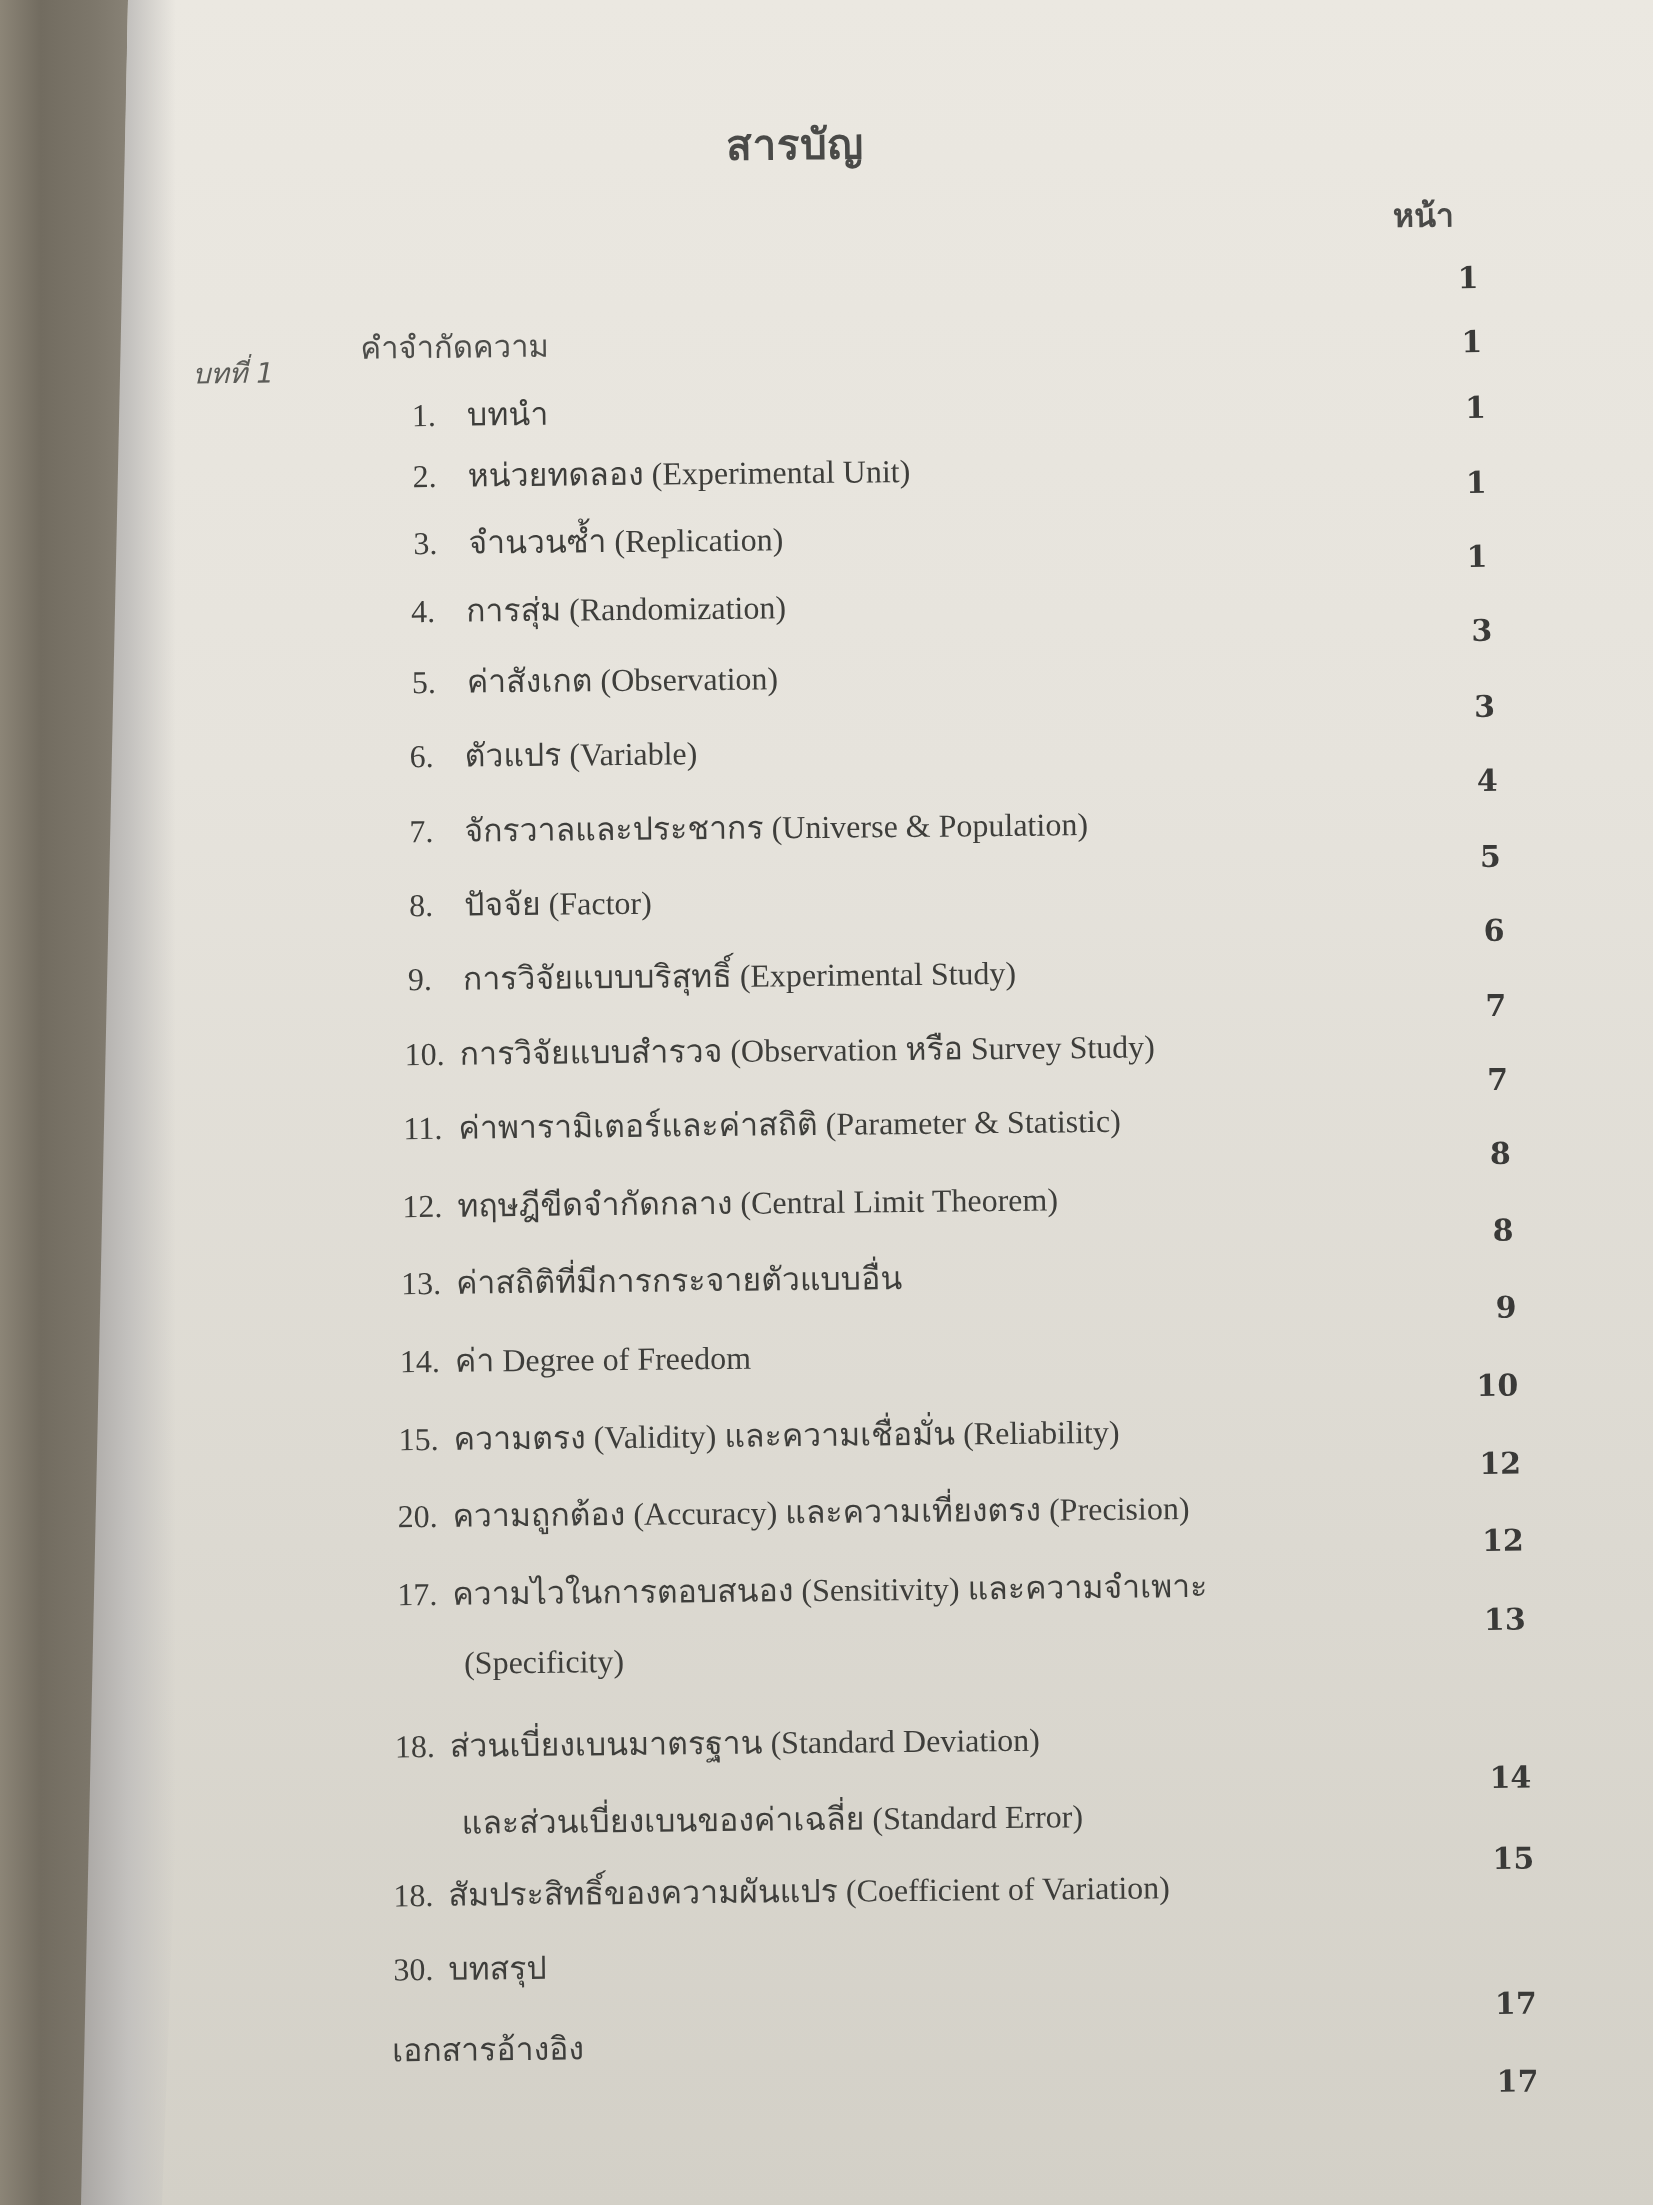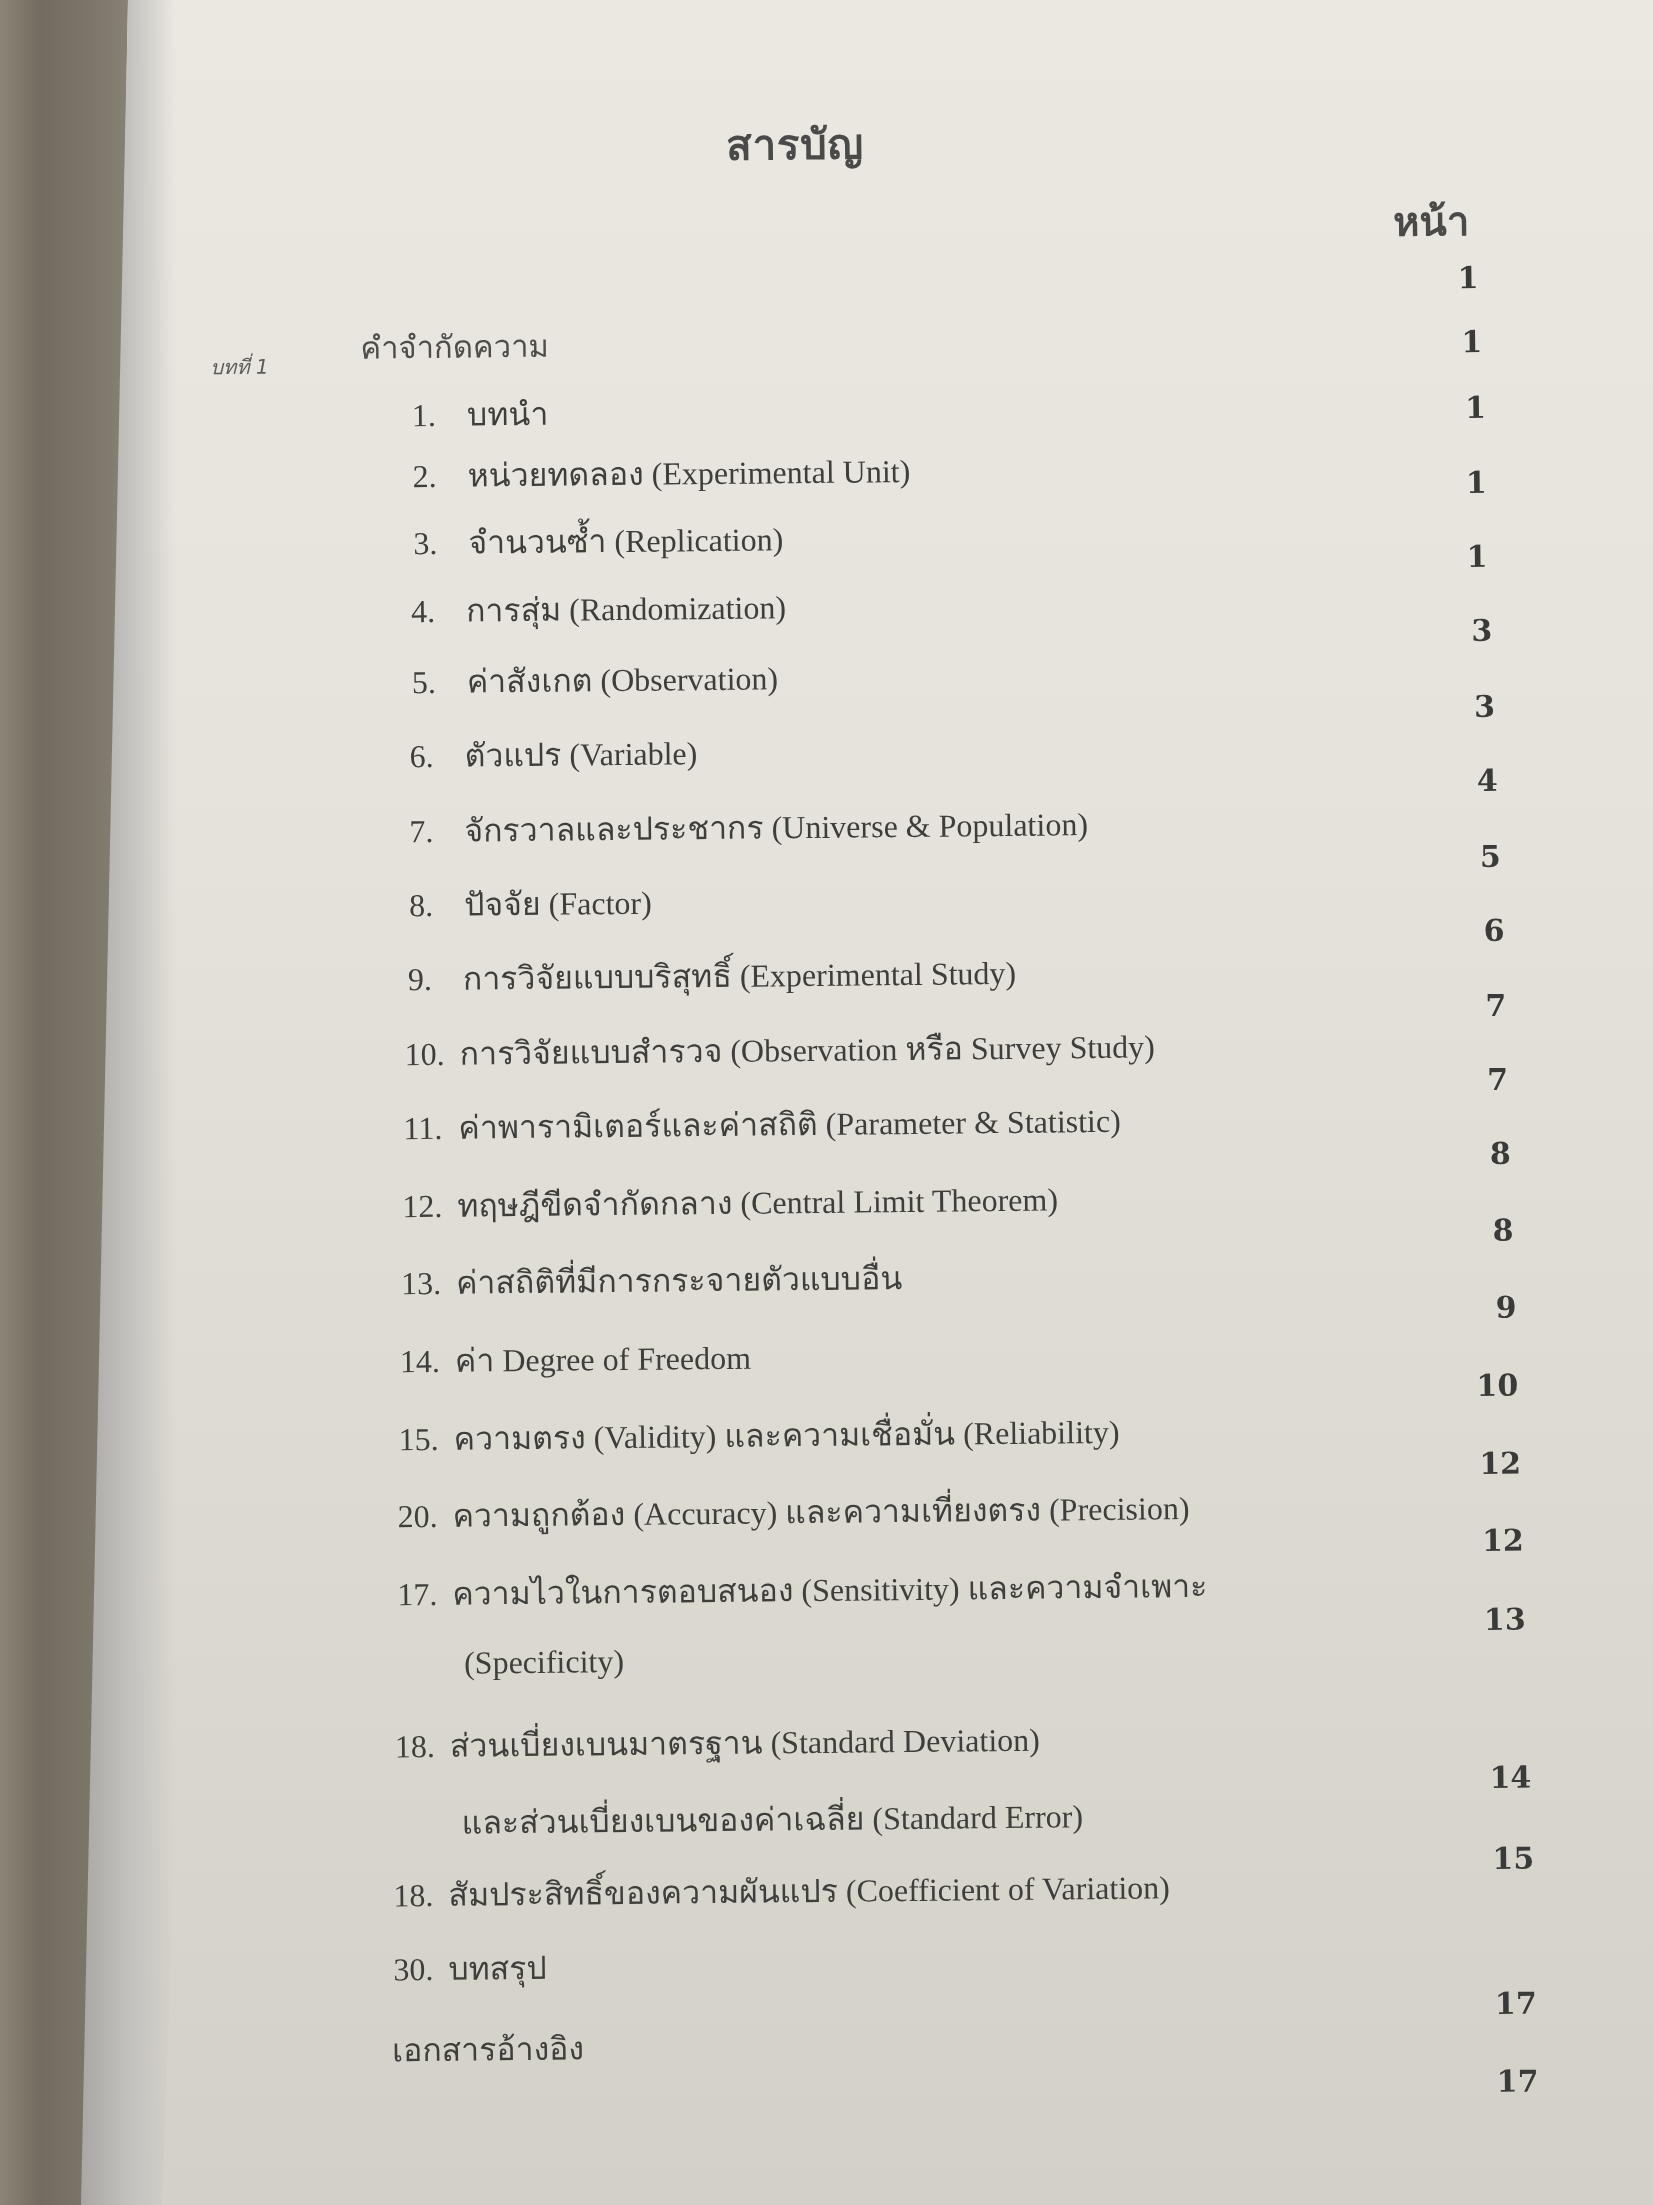--- a/index.html
+++ b/index.html
@@ -45,30 +45,30 @@
       font-size: 42px;
       font-weight: bold;
       color: #4a4a48;
       font-family: "DejaVu Sans", "Liberation Sans", sans-serif;
       letter-spacing: 0.7px;
     }
     .page-col-header {
       position: absolute;
       left: 1402px;
       top: 196px;
-      font-size: 40px;
+      font-size: 32px;
       font-weight: bold;
       color: #4a4a48;
       font-family: "DejaVu Sans", "Liberation Sans", sans-serif;
     }
     .chapter-label {
       position: absolute;
-      left: 218px;
+      left: 200px;
       top: 345px;
-      font-size: 20px;
+      font-size: 28px;
       font-style: italic;
       color: #5c5c58;
       font-family: "DejaVu Sans", "Liberation Sans", sans-serif;
     }
     .chapter-title {
       position: absolute;
       left: 368px;
       top: 318px;
       font-size: 31px;
       color: #4d4d4a;

